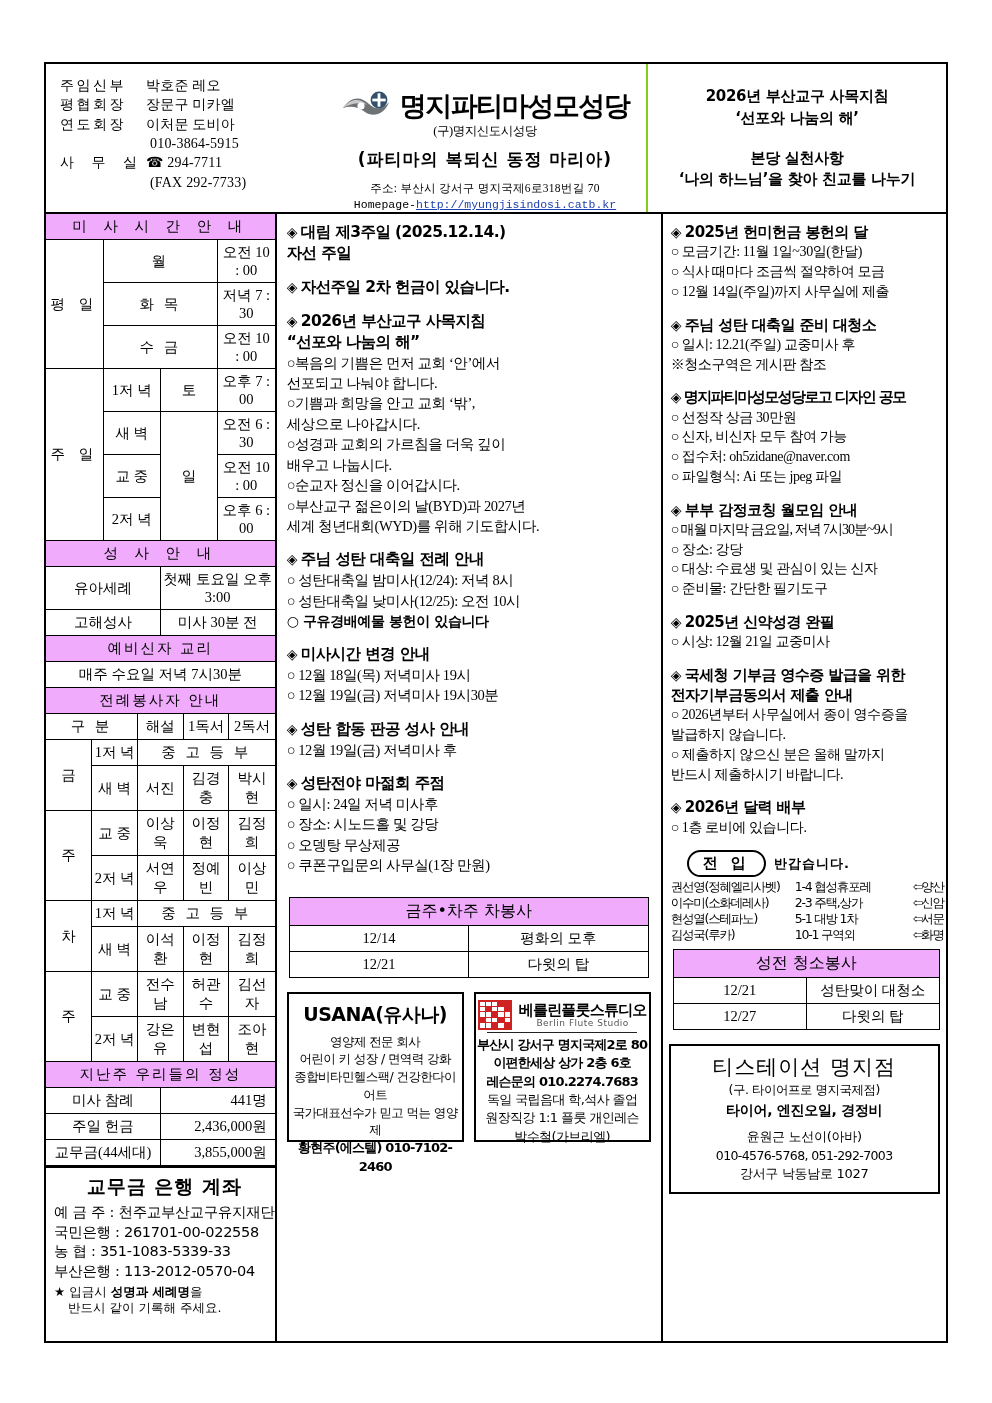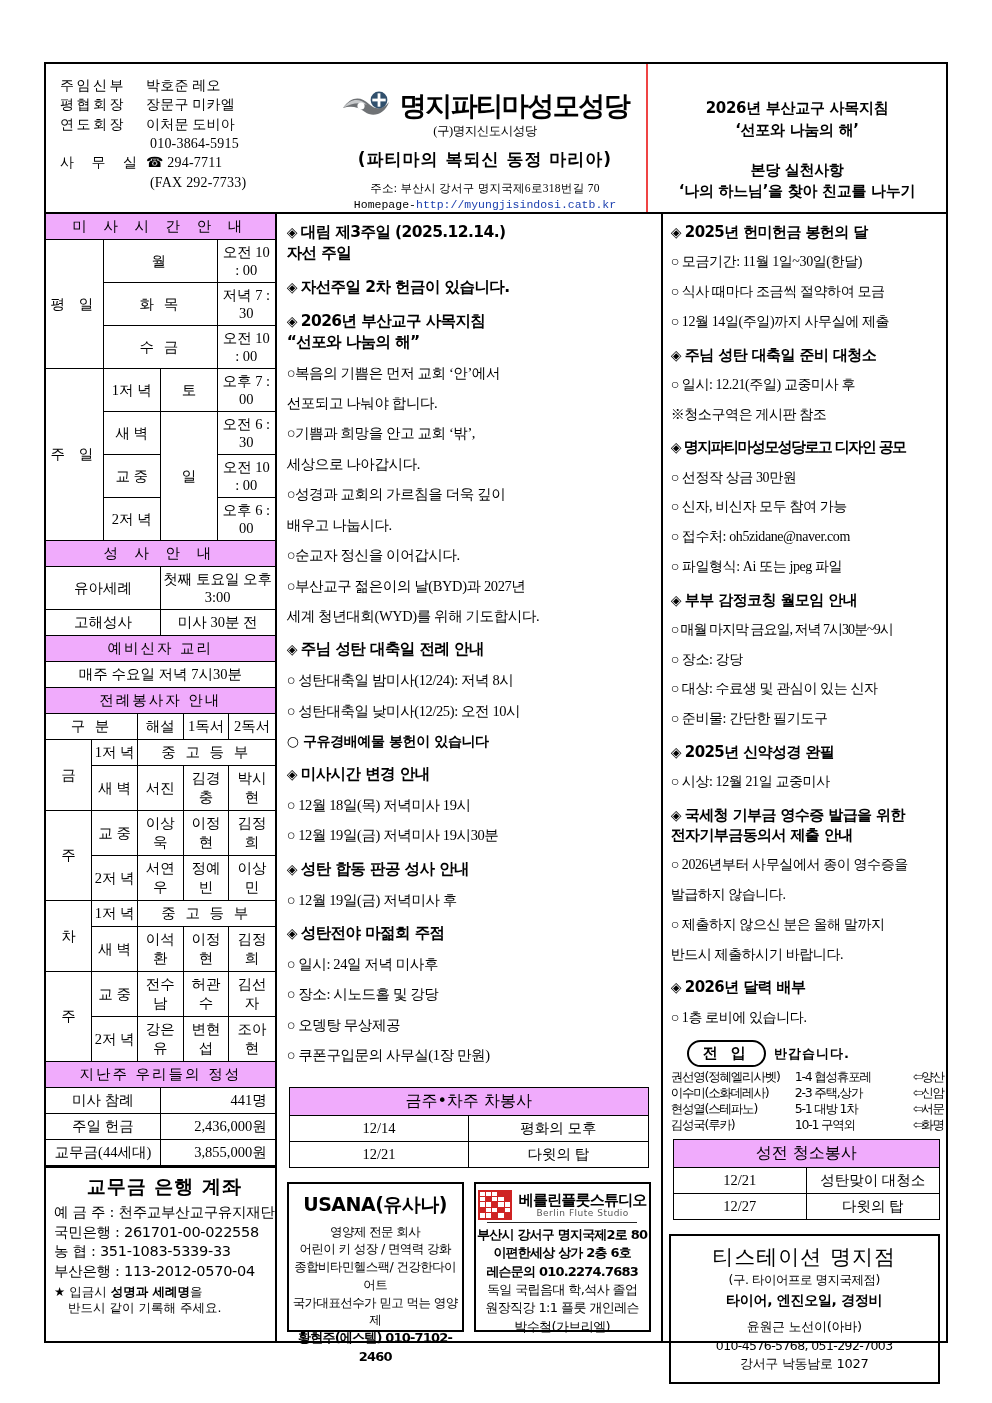--- a/index.html
+++ b/index.html
@@ -81,27 +81,27 @@
   .church-addr {
     font-size: 11.5px;
     margin-top: 10px;
     letter-spacing: 0.3px;
   }
   .church-home {
     font-size: 11.5px;
     margin-top: 2px;
     font-family: "Liberation Mono", monospace;
   }
-  .church-home .url { color: #1b3fae; }
+  .church-home .url { color: #1b3fae; text-decoration: underline; }
   .hdr-right {
     width: 300px;
-    border-left: 2px solid #ef4444;
+    border-left: 2px solid #84cc16;
     box-sizing: border-box;
     text-align: center;
-    padding-top: 34px;
+    padding-top: 22px;
     font-family: "DejaVu Sans", sans-serif;
     font-size: 15px;
     font-weight: bold;
     line-height: 1.45;
     letter-spacing: -0.3px;
   }
   .hdr-right .gap { height: 18px; }
 
   
   .body-cols {
@@ -153,21 +153,21 @@
     font-size: 15.5px;
     letter-spacing: -0.6px;
     line-height: 1.35;
     white-space: pre-line;
   }
   .n-title .dia { font-size: 14px; margin-right: 4px; }
   .n-line {
     font-size: 14.5px;
     line-height: 1.34;
     letter-spacing: -0.4px;
-    margin-top: 11px;
+    margin-top: 1px;
   }
 
   .col-right .notices { padding: 8px 6px 0 8px; }
   .col-right .n-title { font-size: 15px; }
   .col-right .n-line { font-size: 14px; }
 
   
   .jeonip-row {
     display: flex;
     align-items: center;

